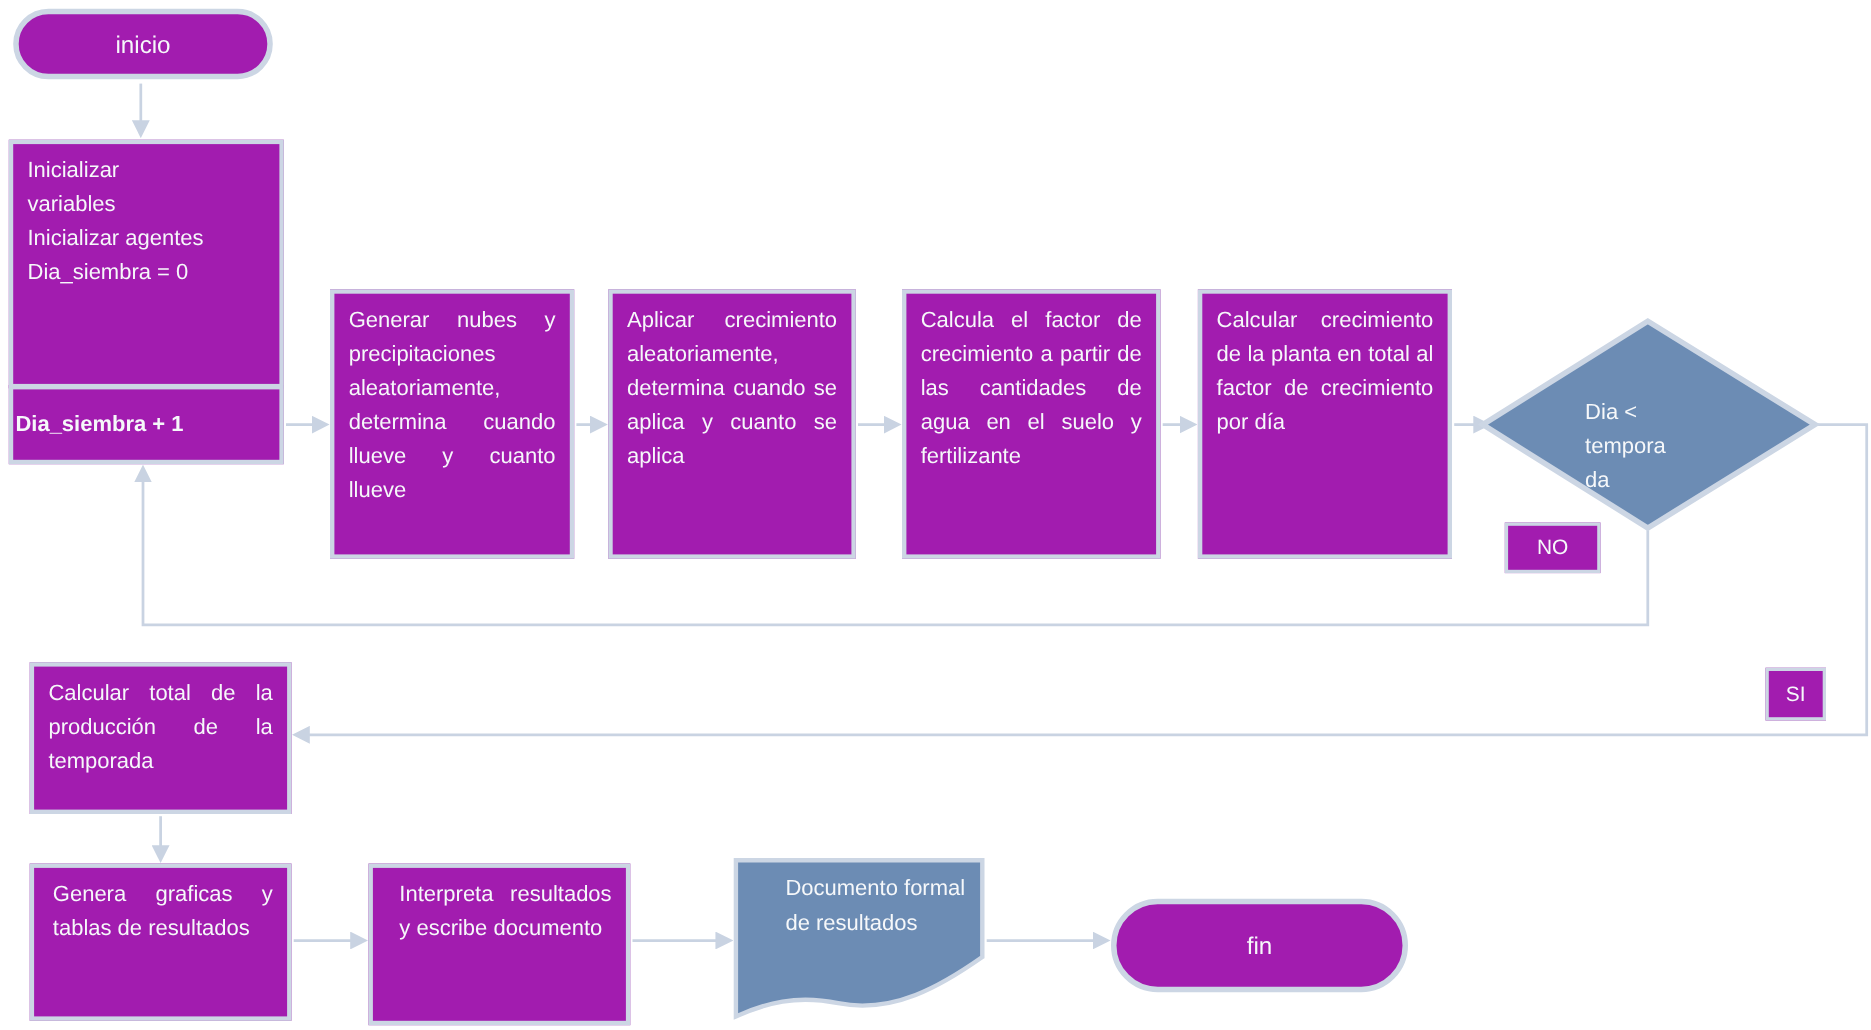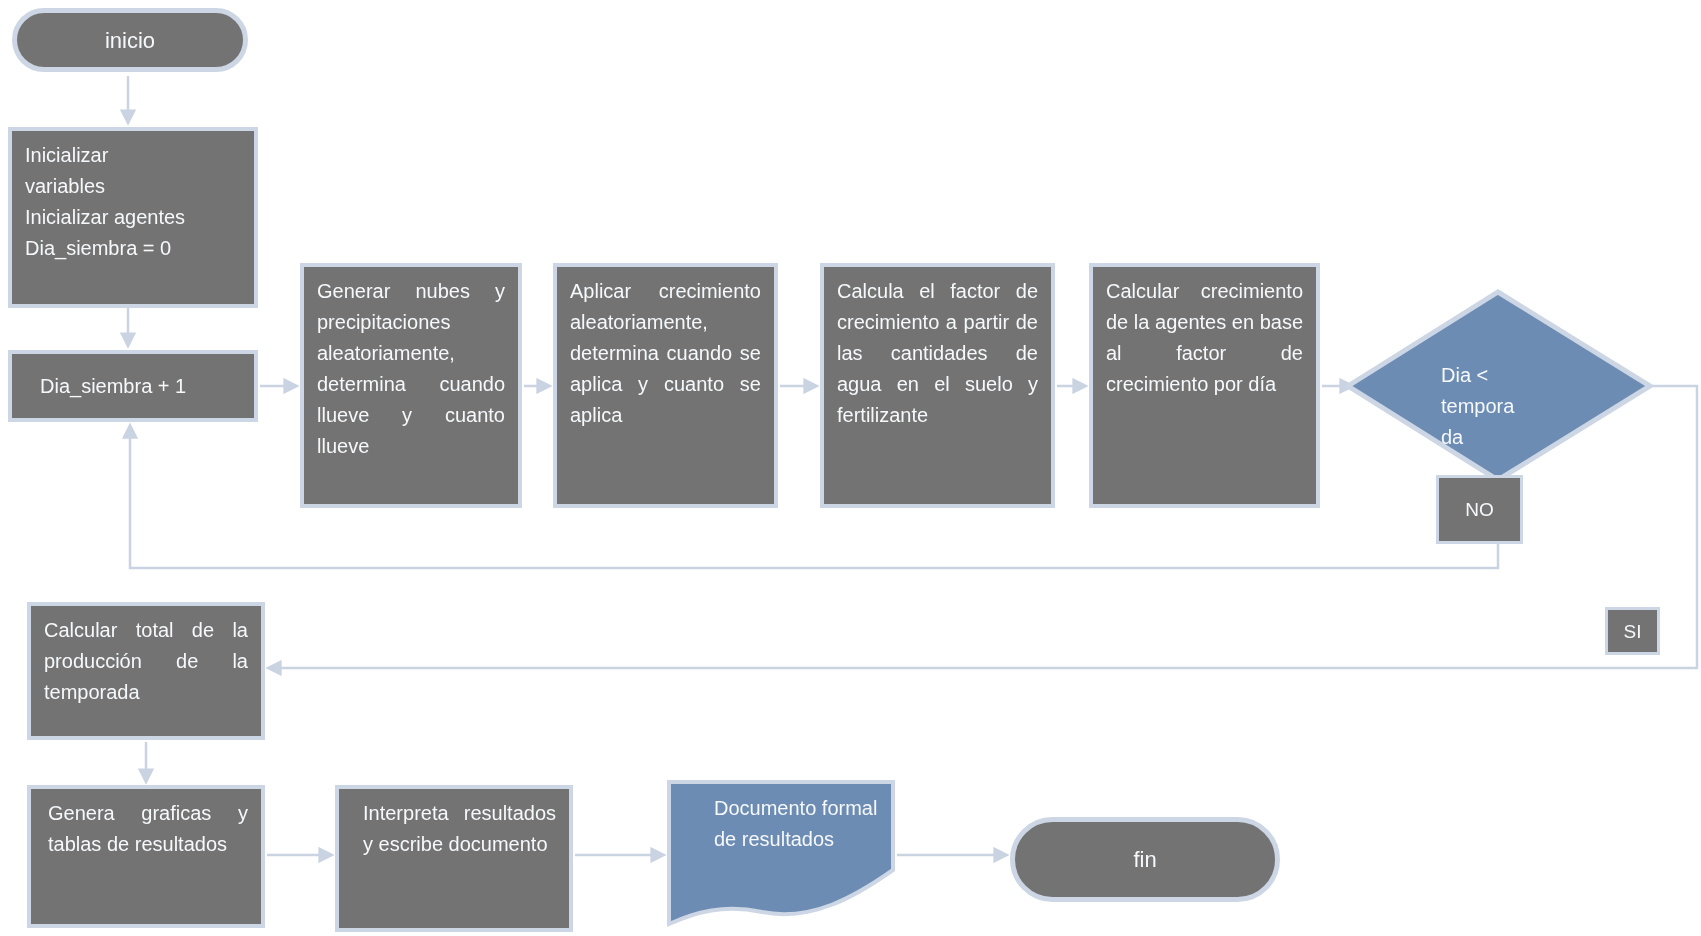--- a/index.html
+++ b/index.html
@@ -3,25 +3,25 @@
 <meta charset="utf-8">
 <style>
   html,body { margin:0; padding:0; background:#ffffff; }
   #canvas {
     position:relative; width:1701px; height:936px; background:#ffffff;
     font-family:"Liberation Sans", sans-serif; overflow:hidden;
   }
   #edges { position:absolute; left:0; top:0; }
   .shape {
     position:absolute; box-sizing:border-box;
-    background:#737373; border:4px solid #ccd6e4;
+    background:#a21caf; border:4px solid #ccd6e4;
     color:#f6f8fa; font-size:20px; line-height:31px;
   }
   .proc { padding:9px 13px; text-align:justify; white-space:pre-line; }
-  .single { display:flex; align-items:center; padding-left:28px; }
+  .single { display:flex; align-items:center; padding-left:2px;font-weight:bold; }
   .terminator {
     border-radius:44px; border-width:5px;
     display:flex; align-items:center; justify-content:center; font-size:22px;
   }
   .labelbox {
     border-width:3px; display:flex; align-items:center; justify-content:center;
     font-size:19px;
   }
   .overlay-text {
     position:absolute; color:#f6f8fa; font-size:20px; line-height:31px;
@@ -57,38 +57,38 @@
       <path d="M897,855 L995,855" marker-end="url(#ah)"></path>
     </g>
 
     <polygon points="1348,386 1498,292 1650,386 1498,480" fill="#6c8cb4" stroke="#ccd6e4" stroke-width="5"></polygon>
 
     <path d="M669,782 L893,782 L893,870 C856,896 812,922 762,912 C724,904 696,912 669,924 Z" fill="#6c8cb4" stroke="#ccd6e4" stroke-width="4"></path>
   </svg>
 
   <div class="shape terminator" style="left:12px; top:8px; width:236px; height:64px;">inicio</div>
 
-  <div class="shape proc" style="left:8px; top:127px; width:250px; height:181px;">Inicializar
+  <div class="shape proc" style="left:8px; top:127px; width:250px; height:226px;">Inicializar
 variables
 Inicializar agentes
 Dia_siembra = 0</div>
 
   <div class="shape single" style="left:8px; top:350px; width:250px; height:72px;">Dia_siembra + 1</div>
 
   <div class="shape proc" style="left:300px; top:263px; width:222px; height:245px;">Generar nubes y precipitaciones aleatoriamente, determina cuando llueve y cuanto llueve</div>
 
   <div class="shape proc" style="left:553px; top:263px; width:225px; height:245px;">Aplicar crecimiento aleatoriamente, determina cuando se aplica y cuanto se aplica</div>
 
   <div class="shape proc" style="left:820px; top:263px; width:235px; height:245px;">Calcula el factor de crecimiento a partir de las cantidades de agua en el suelo y fertilizante</div>
 
-  <div class="shape proc" style="left:1089px; top:263px; width:231px; height:245px;">Calcular crecimiento de la agentes en base al factor de crecimiento por día</div>
+  <div class="shape proc" style="left:1089px; top:263px; width:231px; height:245px;">Calcular crecimiento de la planta en total al factor de crecimiento por día</div>
 
   <div class="overlay-text break" style="left:1441px; top:332px; width:82px;">Dia &lt; temporada</div>
 
-  <div class="shape labelbox" style="left:1436px; top:475px; width:87px; height:69px;">NO</div>
+  <div class="shape labelbox" style="left:1368px; top:475px; width:87px; height:46px;">NO</div>
 
   <div class="shape labelbox" style="left:1605px; top:607px; width:55px; height:48px;">SI</div>
 
   <div class="shape proc" style="left:27px; top:602px; width:238px; height:138px;">Calcular total de la producción de la temporada</div>
 
   <div class="shape proc" style="left:27px; top:785px; width:238px; height:143px;padding-left:17px;">Genera graficas y tablas de resultados</div>
 
   <div class="shape proc" style="left:335px; top:785px; width:238px; height:147px;padding-left:24px;">Interpreta resultados y escribe documento</div>
 
   <div class="overlay-text" style="left:714px; top:793px; width:168px;">Documento formal de resultados</div>

